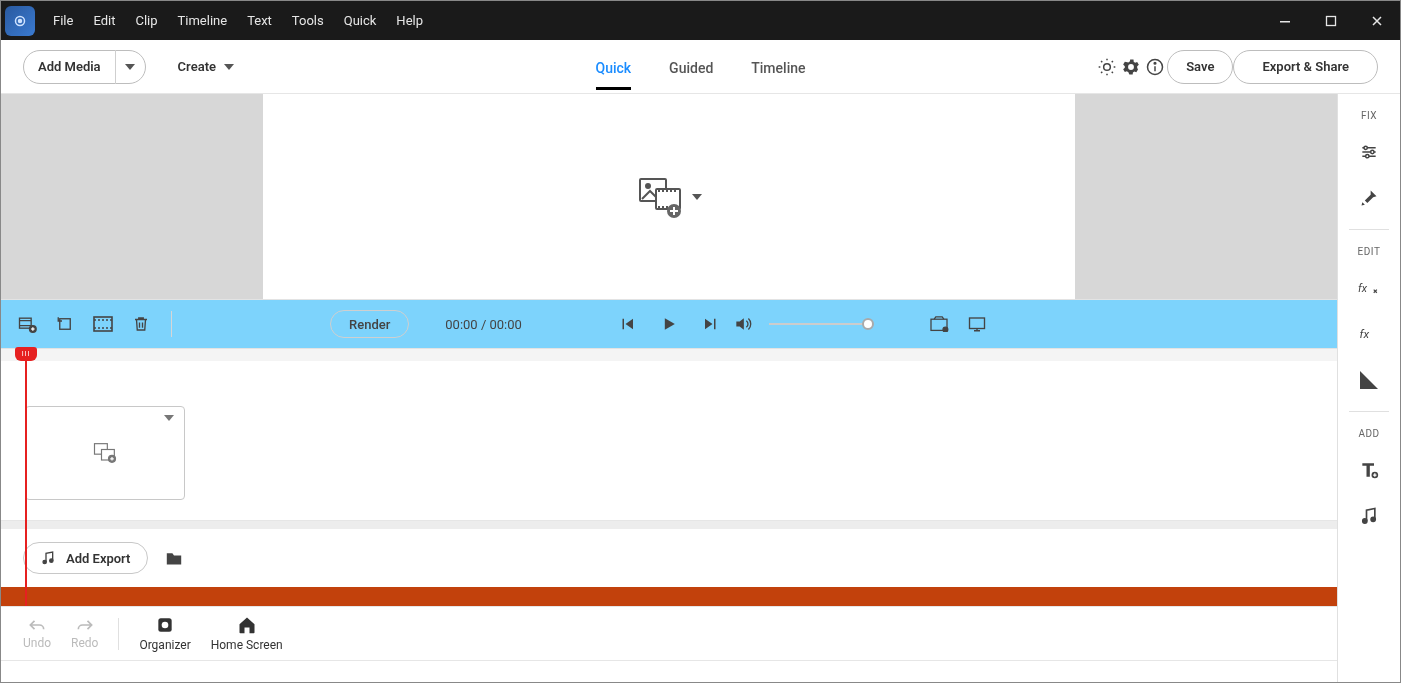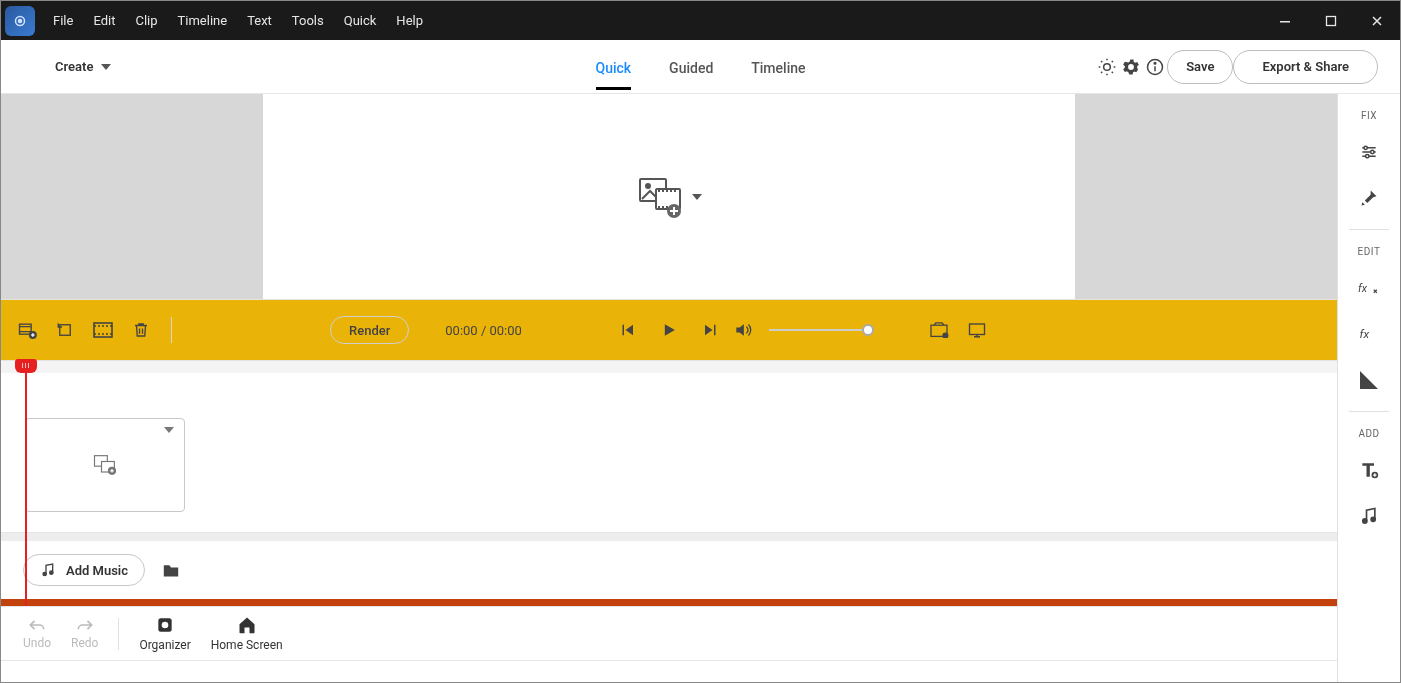--- a/index.html
+++ b/index.html
@@ -38,21 +38,21 @@
 .right-panel .tool { width: 42px; height: 42px; display: flex; align-items: center; justify-content: center; color: #444; }
 .right-panel .divider { width: 40px; height: 1px; background: #e0e0e0; margin: 6px 0; }
 
 
 .preview-area { height: 205px; background: #d7d7d7; display: flex; justify-content: center; }
 .preview-canvas { width: 812px; height: 100%; background: #fff; display: flex; align-items: center; justify-content: center; gap: 8px; color: #555; }
 .preview-canvas svg { width: 48px; height: 48px; }
 .chev { width: 0; height: 0; border-left: 5px solid transparent; border-right: 5px solid transparent; border-top: 6px solid #555; }
 
 
-.transport { height: 62px; background: #eab308; border-top: 1px solid #e3e3e3; border-bottom: 1px solid #e3e3e3; display: flex; align-items: center; padding: 0 14px; gap: 14px; color: #444; font-size: 13px; }
+.transport { height: 50px; background: #7dd3fc; border-top: 1px solid #e3e3e3; border-bottom: 1px solid #e3e3e3; display: flex; align-items: center; padding: 0 14px; gap: 14px; color: #444; font-size: 13px; }
 .transport .vline { width: 1px; height: 26px; background: #d6d6d6; margin: 0 4px; }
 .transport .render-btn { border: 1px solid #cfcfcf; border-radius: 16px; height: 28px; padding: 0 18px; display: flex; align-items: center; font-weight: 500; margin-left: 140px; }
 .transport .center-controls { position: absolute; left: 50%; transform: translateX(-50%); display: flex; align-items: center; gap: 18px; }
 .transport .time { margin-left: 22px; }
 .transport .right-controls { margin-left: auto; display: flex; align-items: center; gap: 14px; }
 .vol-slider { width: 100px; height: 2px; background: #ccc; position: relative; }
 .vol-slider .thumb { position: absolute; right: -5px; top: -5px; width: 12px; height: 12px; border-radius: 50%; background: #fff; border: 2px solid #aaa; }
 
 
 .timeline-wrap { flex: 1; background: #c2410c; position: relative; min-height: 0; display: flex; flex-direction: column; }
@@ -113,20 +113,26 @@
         </div>
       <div class="win-btn close">
           <svg width="12" height="12" viewBox="0 0 12 12">
             <path d="M2 2 L10 10 M10 2 L2 10" stroke="currentColor" stroke-width="1.5"></path>
           </svg>
         </div>
     </div>
   </div>
 
   <div class="toolbar" style="position:relative;">
+    <div class="pill-btn split">
+      <span class="main">Add Media</span>
+      <span class="caret">
+          <div class="chev" style="border-top-color:#555"></div>
+        </span>
+    </div>
     <div class="flat-btn create">
       <span>Create</span>
       <div class="chev" style="border-top-color:#555"></div>
     </div>
 
     <div class="center-tabs">
       <div class="tab active">Quick</div>
       <div class="tab">Guided</div>
       <div class="tab">Timeline</div>
     </div>
@@ -271,21 +277,21 @@
           </div>
         </div>
         <div class="audio-strip"></div>
         <div class="audio-track">
           <div class="add-music-btn">
             <svg width="16" height="16" viewBox="0 0 24 24" fill="none" stroke="#444" stroke-width="2">
                 <path d="M9 18V5l10-2v13"></path>
                 <circle cx="7" cy="18" r="2.5" fill="#444"></circle>
                 <circle cx="17" cy="16" r="2.5" fill="#444"></circle>
               </svg>
-            <span>Add Music</span>
+            <span>Add Export</span>
           </div>
           <div class="icon-btn">
               <svg width="20" height="16" viewBox="0 0 24 20" fill="#444">
                 <path d="M3 4h7l2 3h9v11H3z"></path>
               </svg>
             </div>
         </div>
       </div>
 
       <div class="bottom-bar">

